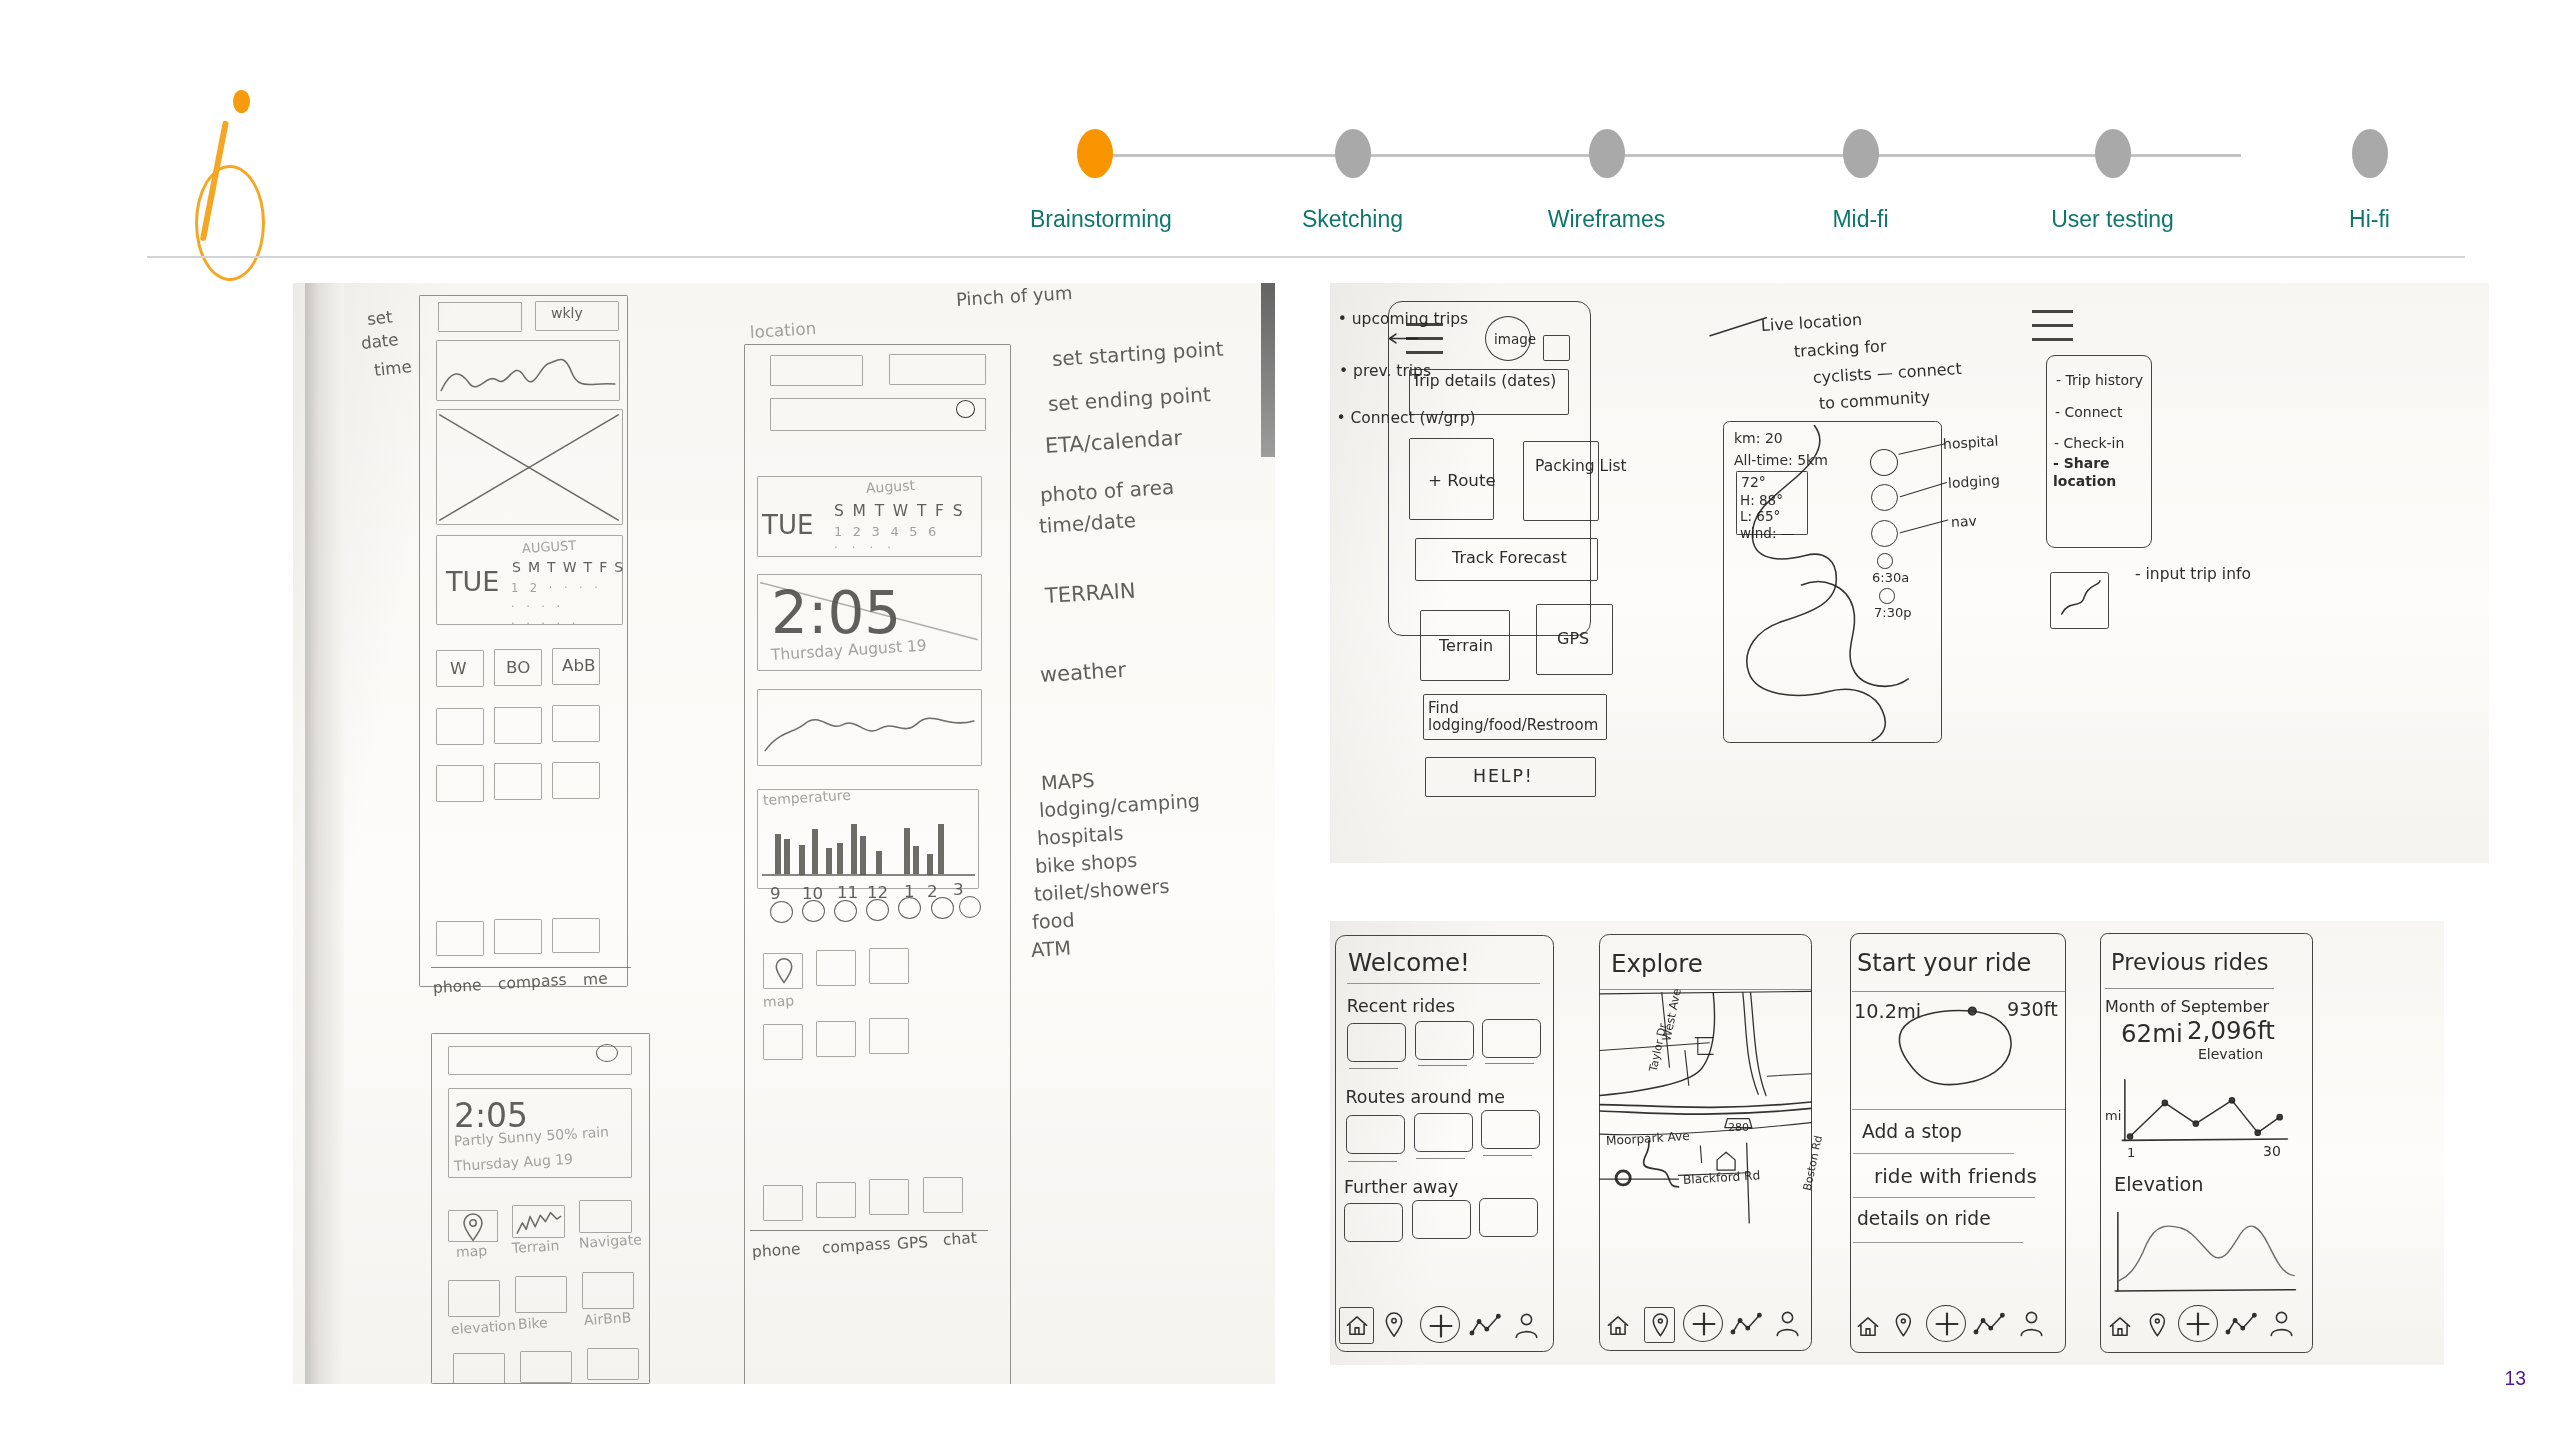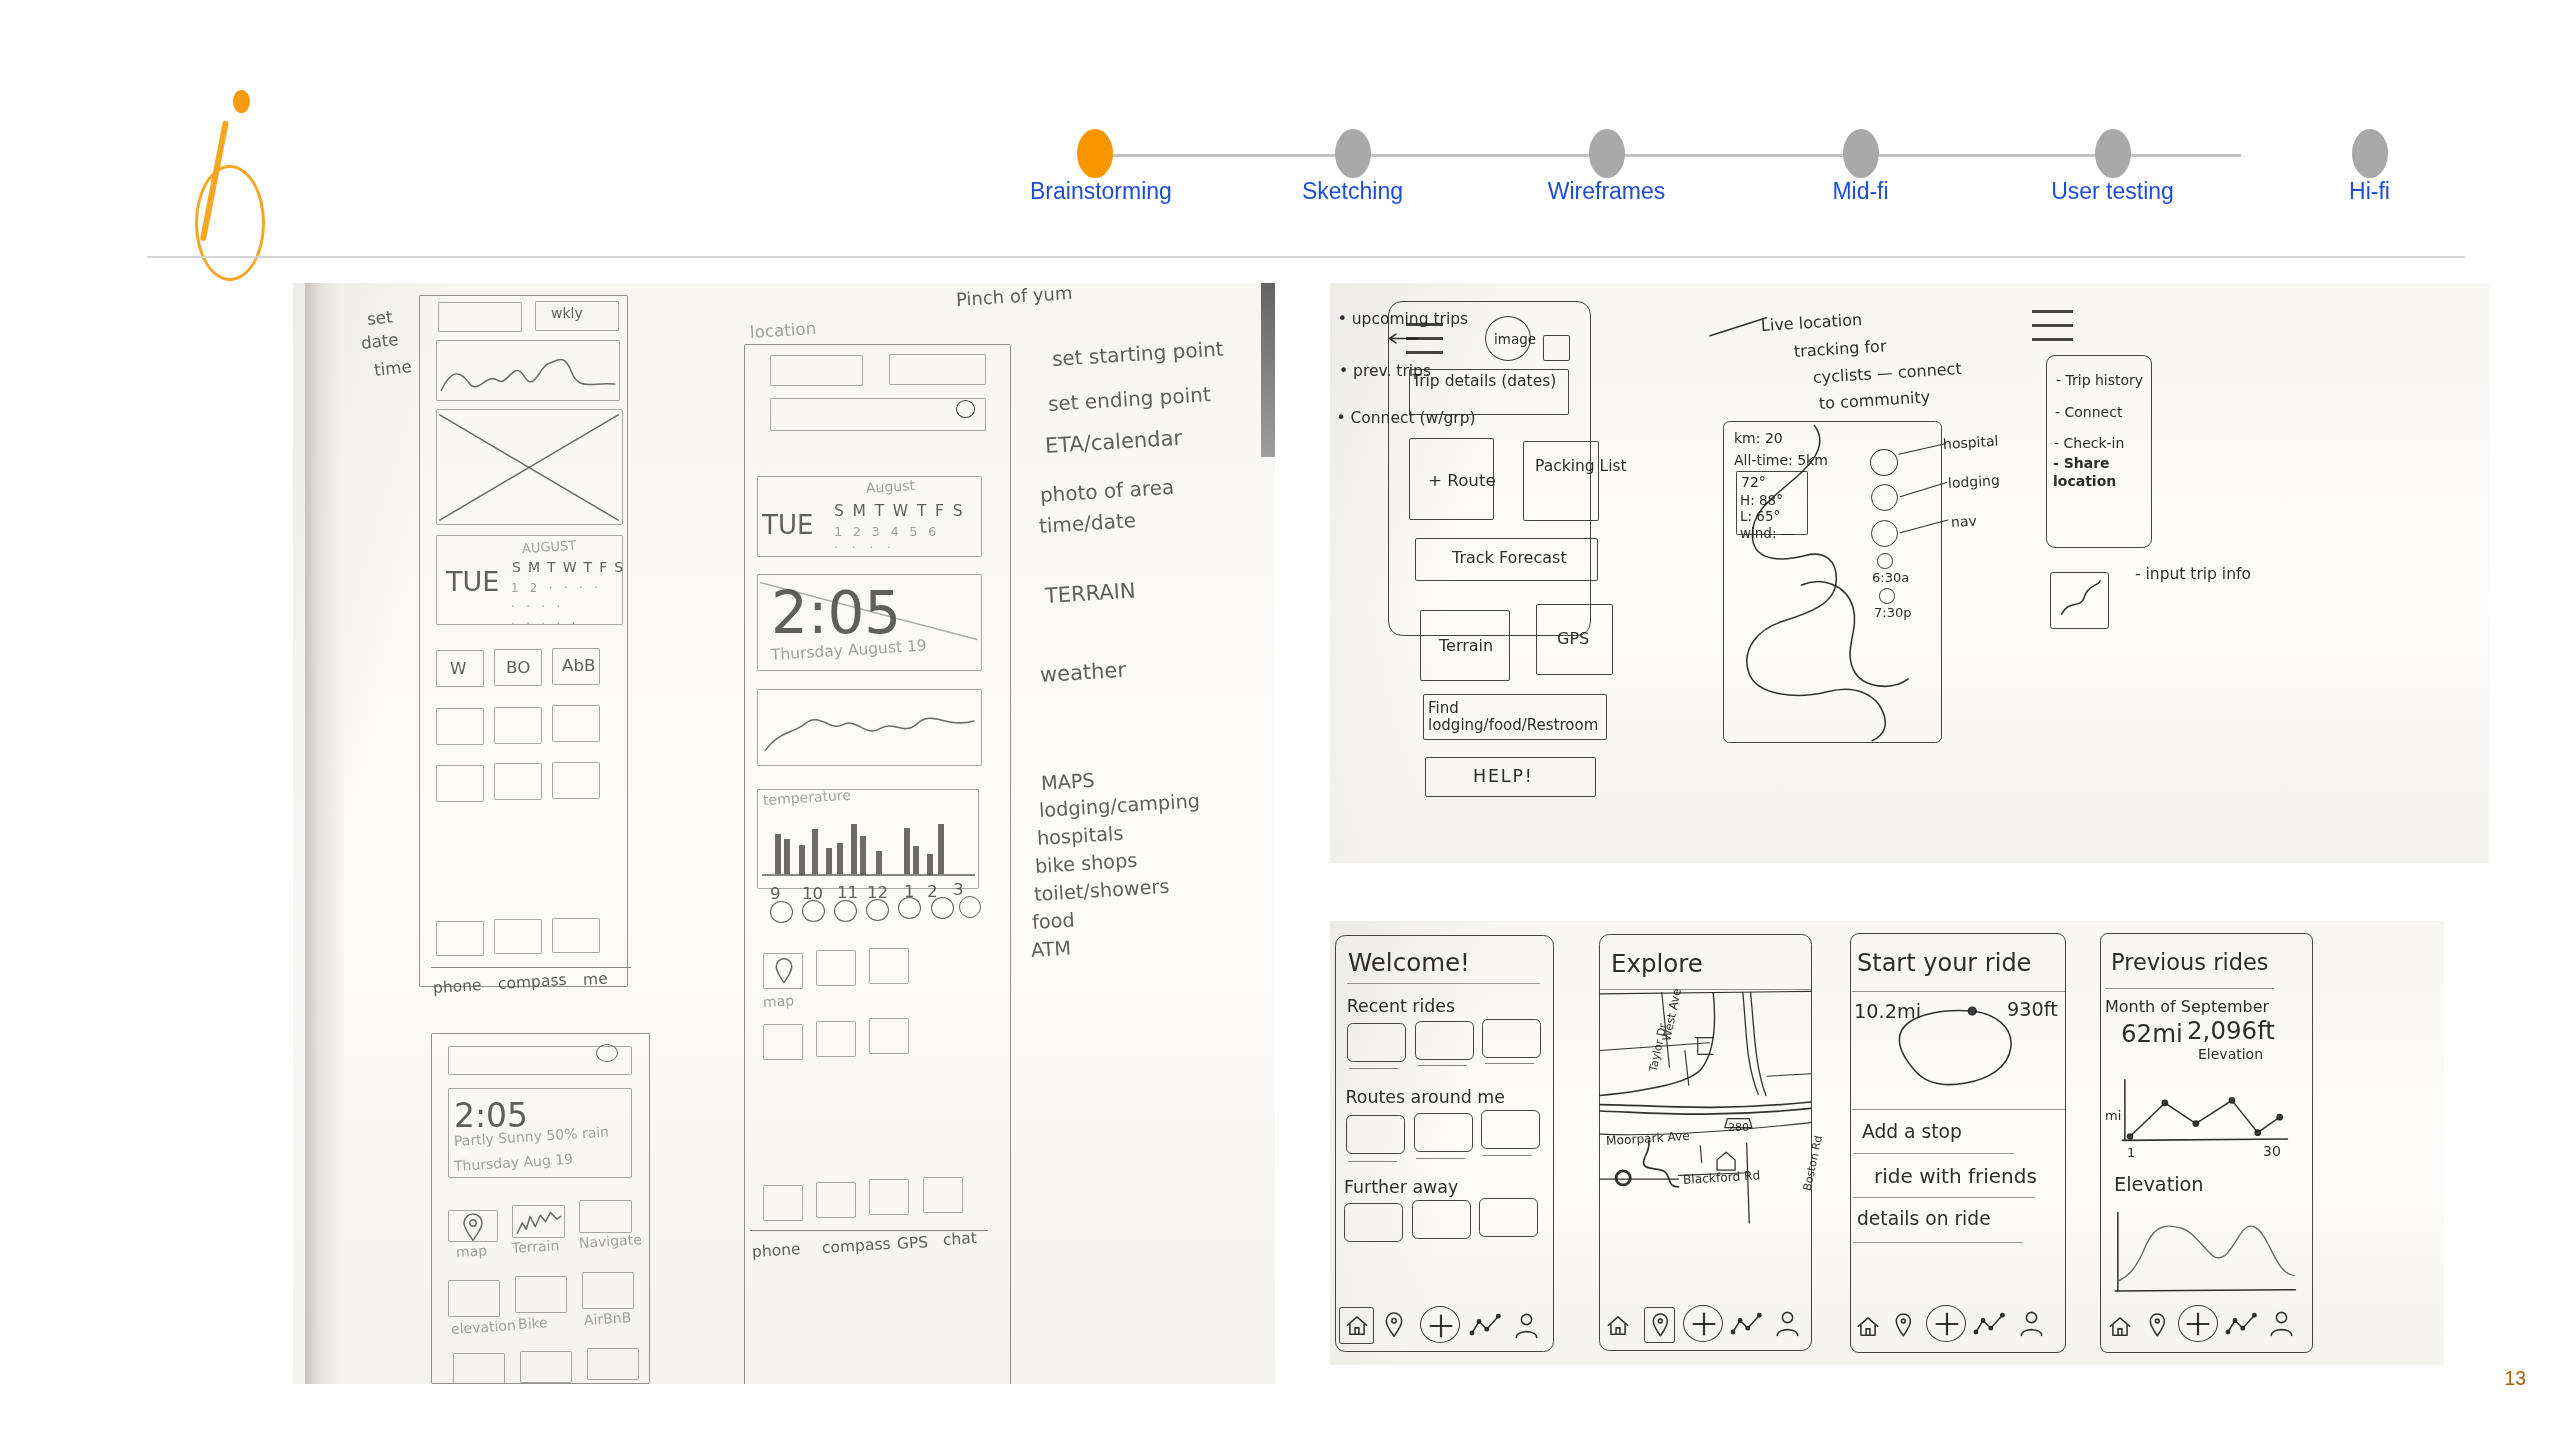--- a/index.html
+++ b/index.html
@@ -83,22 +83,23 @@
     text-align: center;
   }
   .step-dot {
     width: 36px; height: 49px;
     border-radius: 50%;
     background: #a9a9a9;
     margin: 32px auto 0 auto;
   }
   .step.active .step-dot { background: #f99500; }
   .step-label {
+    margin-top: 28px;
     font-size: 23px;
-    color: #1d4ed8;
+    color: #0f766e;
     white-space: nowrap;
   }
 
   
   .sketch {
     position: absolute;
     background: #fdfdfb;
     overflow: hidden;
   }
   #sketch-left {
@@ -188,21 +189,21 @@
   svg.pen.ink circle, svg.pen.ink rect, svg.pen.ink polygon {
     stroke: #212121;
     opacity: .92;
   }
   svg.pen .fillnode { fill: #333; stroke: none; }
 
   .slide-number {
     position: absolute;
     right: 50px; bottom: 59px;
     font-size: 19.3px;
-    color: #a16207;
+    color: #4c1d95;
   }
 </style>
 </head>
 <body>
 
 <div class="header">
 
   <div class="logo">
     <div class="logo-dot"></div>
     <div class="logo-stem"></div>

